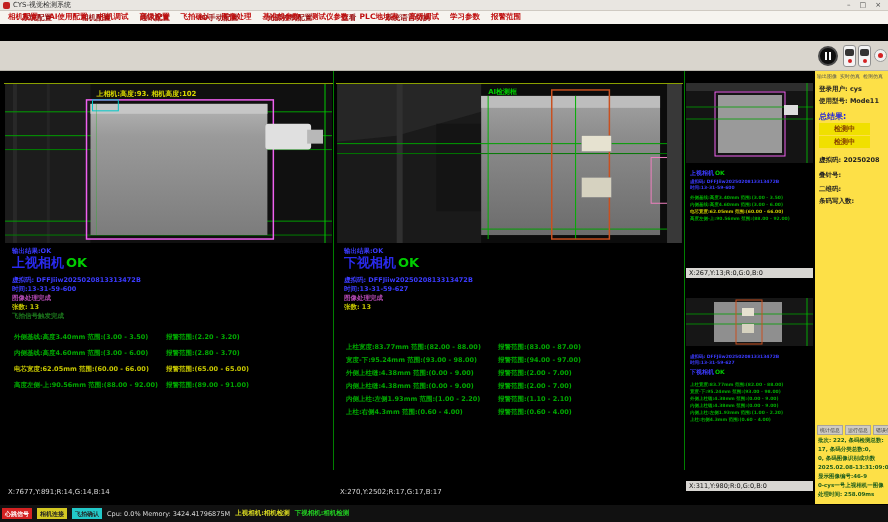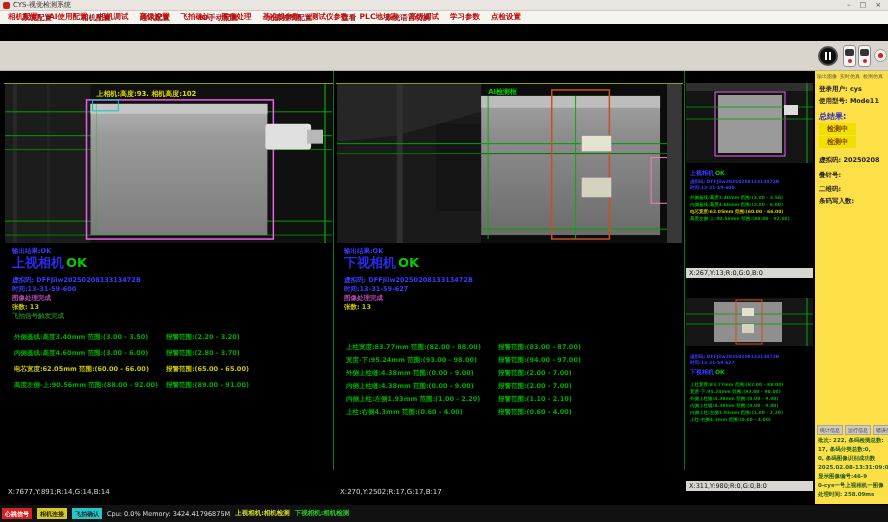--- a/index.html
+++ b/index.html
@@ -55,21 +55,21 @@
     color:#111;font-size:6.5px;line-height:10px;padding-left:3px;white-space:nowrap}
   .p-line{position:absolute;left:4px;font-weight:bold;white-space:nowrap;font-size:4.5px}
   .p-title{position:absolute;left:4px;font-size:6px;font-weight:bold;color:#3b3bff;white-space:nowrap}
   .p-title .ok{color:#00cc00;margin-left:1px}
 
   
   .sidebar{position:absolute;left:815px;top:71px;width:93px;height:433px;background:#fde047;font-size:6.5px;color:#222}
   .view-opts{position:absolute;left:2px;top:2px;display:flex;gap:3px;font-size:5px;color:#555;white-space:nowrap}
   .sfield{position:absolute;left:4px;font-weight:bold;white-space:nowrap}
   .stotal{position:absolute;left:4px;font-size:8px;font-weight:bold;color:#2222dd;white-space:nowrap}
-  .ybox{position:absolute;left:4px;background:#f0e000;color:#884400;font-size:7px;font-weight:bold;padding:1px 8px;white-space:nowrap}
+  .ybox{position:absolute;left:4px;background:#f0e000;color:#884400;font-size:7px;font-weight:bold;padding:1px 15px;white-space:nowrap}
   .stats-tabs{position:absolute;left:2px;top:354px;display:flex;gap:2px}
   .stat-tab{background:#cfcbc3;border:1px solid #a8a49c;font-size:5px;padding:1px 2px;color:#333;white-space:nowrap}
   .stat-line{position:absolute;left:3px;font-size:5.5px;color:#1c5c1c;font-weight:bold;white-space:nowrap}
 
   
   .bottombar{position:absolute;left:0;top:505px;width:888px;height:17px;background:#111;
     display:flex;align-items:center;gap:5px;padding-left:2px;white-space:nowrap}
   .block{height:11px;line-height:11px;padding:0 3px;font-size:6px;font-weight:bold}
   .hb{background:#d42222;color:#fff}
   .cl{background:#d4c822;color:#222}
@@ -111,21 +111,21 @@
     <span>AI使用配置</span>
     <span>相机调试</span>
     <span>高级设置</span>
     <span>飞拍确认</span>
     <span>图像处理</span>
     <span>基准线参数</span>
     <span>测试仪参数</span>
     <span>PLC地址表</span>
     <span>高级调试</span>
     <span>学习参数</span>
-    <span>点检设置</span>
+    <span>报警范围</span>
   </div>
   <div class="btn-pause">
     <i></i>
       <i></i>
   </div>
   <div class="btn-cam" style="left:843px">
     <div class="lens"></div>
     <div class="dot"></div>
   </div>
   <div class="btn-cam" style="left:858px">

